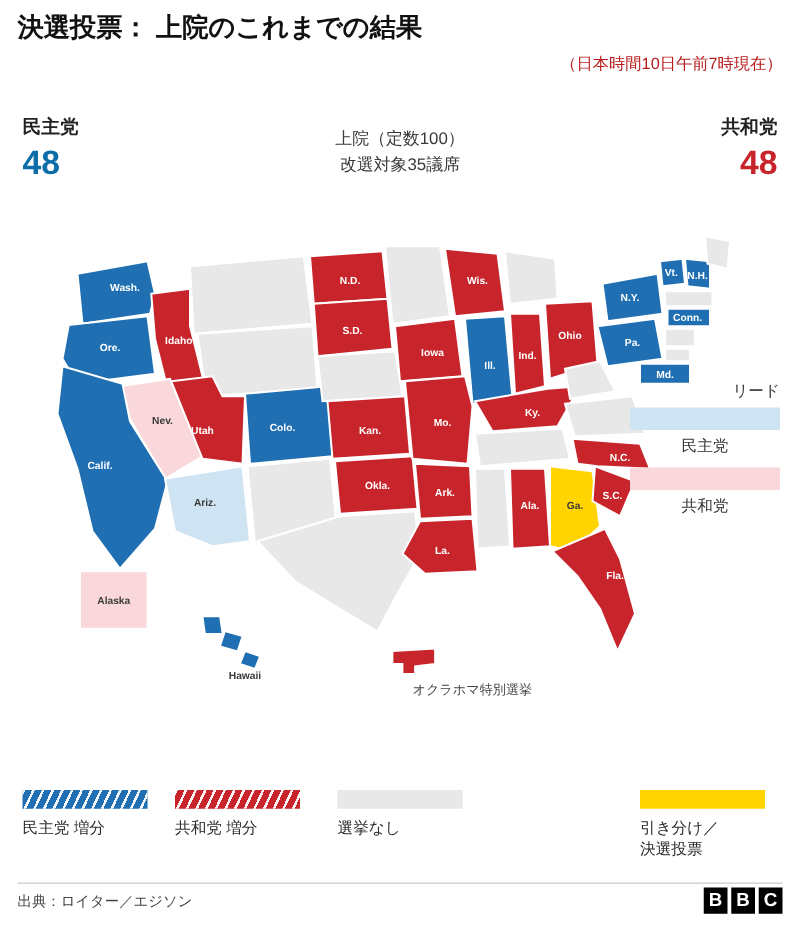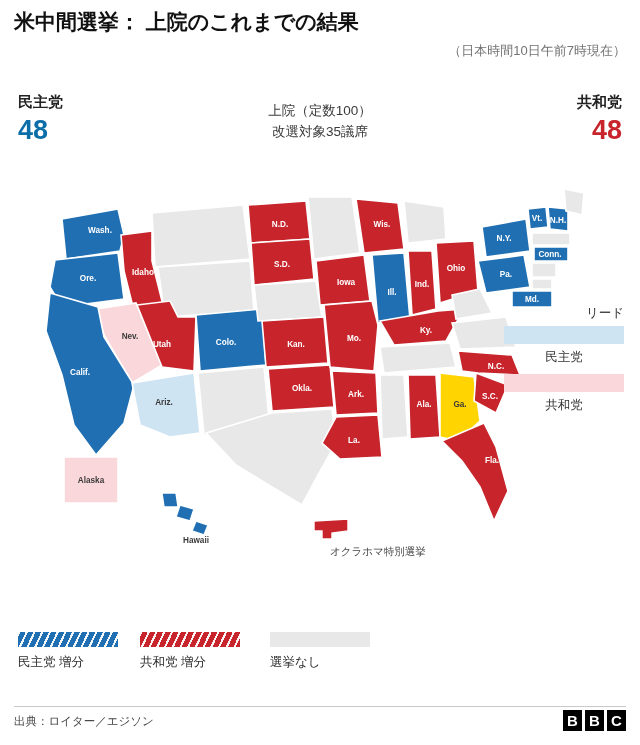--- a/index.html
+++ b/index.html
@@ -22,21 +22,21 @@
     left: 14px; top: 8px;
     font-size: 21px;
     font-weight: bold;
     color: #111111;
     letter-spacing: 0px;
   }
   .subtitle {
     position: absolute;
     right: 14px; top: 42px;
     font-size: 13px;
-    color: #737373;
+    color: #b91c1c;
   }
 
   
   .party-left {
     position: absolute; left: 18px; top: 92px;
     text-align: left;
   }
   .party-right {
     position: absolute; right: 18px; top: 92px;
     text-align: right;
@@ -173,21 +173,21 @@
     text-align: center;
     line-height: 21px;
     font-family: "Liberation Sans", sans-serif;
   }
 </style>
 </head>
 <body>
 
 <div class="page">
 
-  <div class="title">米中間選挙： 上院のこれまでの結果</div>
+  <div class="title">決選投票： 上院のこれまでの結果</div>
   <div class="subtitle">（日本時間10日午前7時現在）</div>
 
   <div class="party-left">
     <div class="party-name">民主党</div>
     <div class="party-count dem-strong">48</div>
   </div>
 
   <div class="party-right">
     <div class="party-name">共和党</div>
     <div class="party-count rep">48</div>
@@ -355,20 +355,25 @@
       <div class="legend-text">民主党 増分</div>
     </div>
     <div class="legend-col" style="left:270px;">
       <div class="legend-bar solid-none"></div>
       <div class="legend-text">選挙なし</div>
     </div>
     <div class="legend-col" style="left:140px;">
       <div class="legend-bar hatch-rep"></div>
       <div class="legend-text">共和党 増分</div>
     </div>
+    <div class="legend-col" style="left:512px;">
+      <div class="legend-bar solid-tie"></div>
+      <div class="legend-text">引き分け／
+決選投票</div>
+    </div>
   </div>
 
   <div class="footer-rule"></div>
   <div class="source">出典：ロイター／エジソン</div>
   <div class="bbc-logo">
     <span>B</span>
     <span>B</span>
     <span>C</span>
   </div>
 

